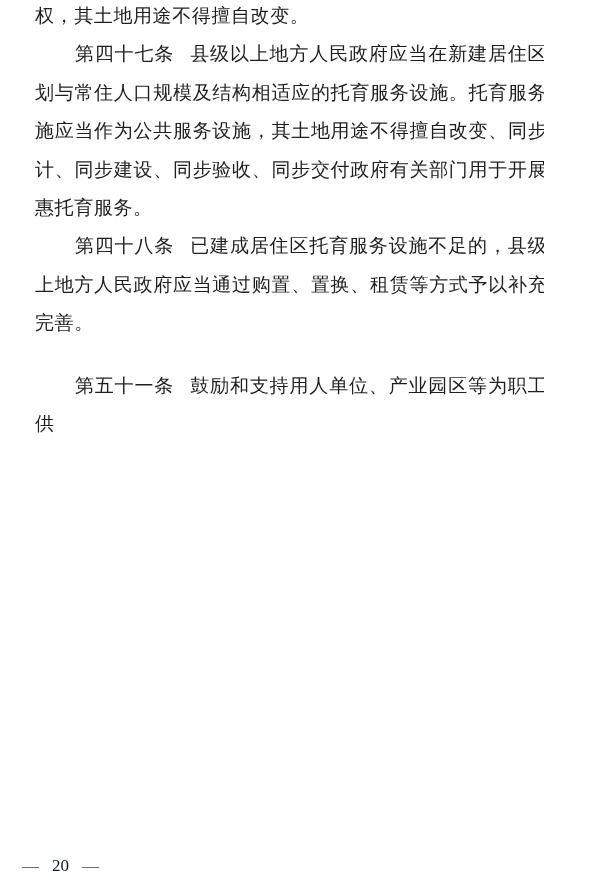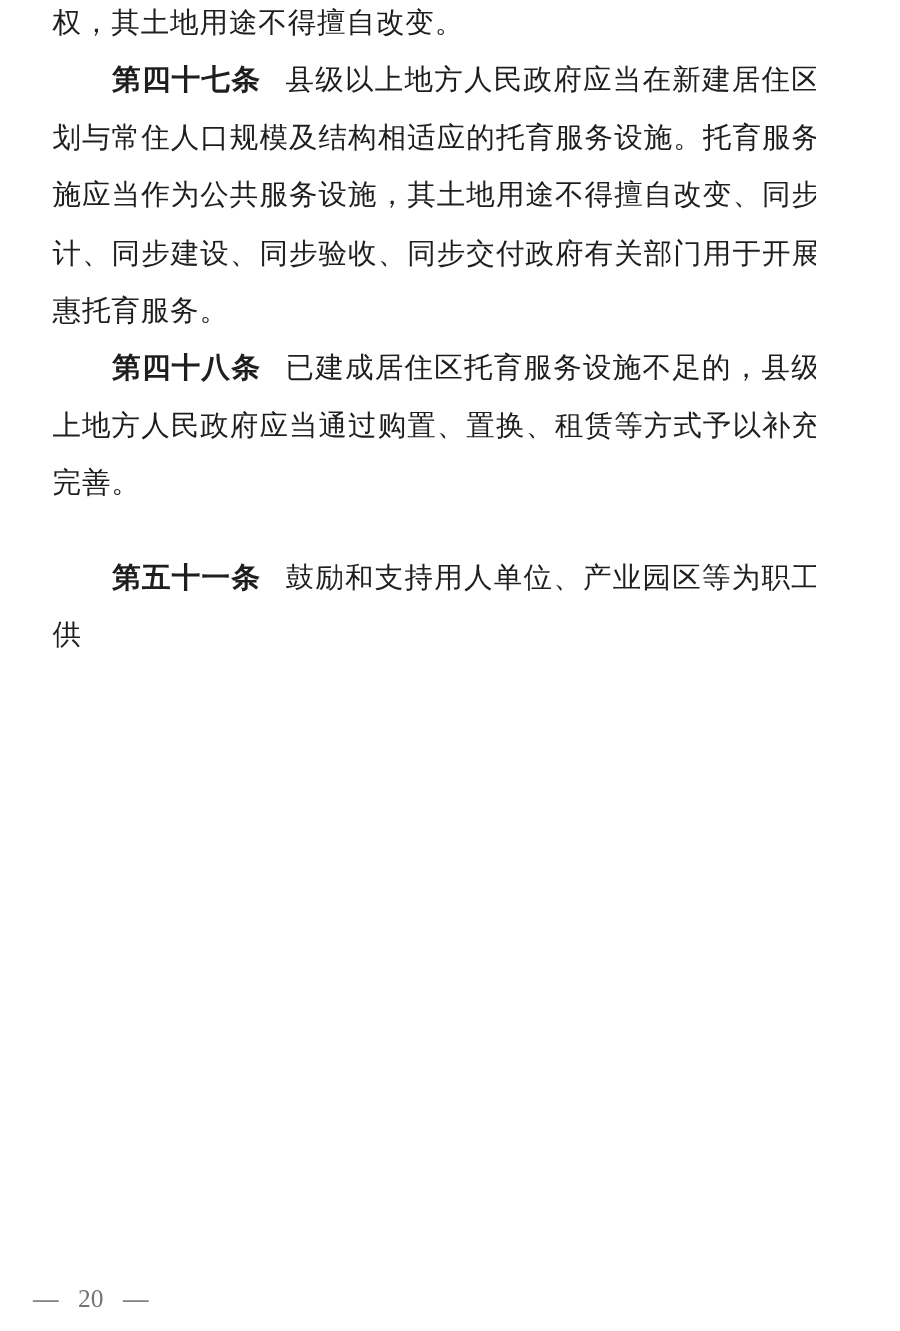--- a/index.html
+++ b/index.html
@@ -32,21 +32,21 @@
     word-break: break-all;
   }
   p.indent {
     text-indent: 2.1em;
   }
   p.fill-last {
     text-align-last: justify;
     margin-top: 24px;
   }
   .term {
-    font-weight: bold;
+    font-weight: normal;
     font-family: "Liberation Sans", "DejaVu Sans", sans-serif;
     margin-right: 0.85em;
   }
   .term:empty {
     display: none;
     margin: 0;
   }
   .footer {
     position: absolute;
     left: 22px;
@@ -56,21 +56,21 @@
     color: #333333;
     display: flex;
     align-items: center;
     gap: 13px;
   }
   .footer .dash {
     color: #555555;
     letter-spacing: 0;
   }
   .footer .num {
-    color: #737373;
+    color: #0f172a;
   }
 </style>
 </head>
 <body>
 
 <div class="page">
   <div class="content">
 
     <p class="para"><span>权，其土地用途不得擅自改变。</span></p>
 

